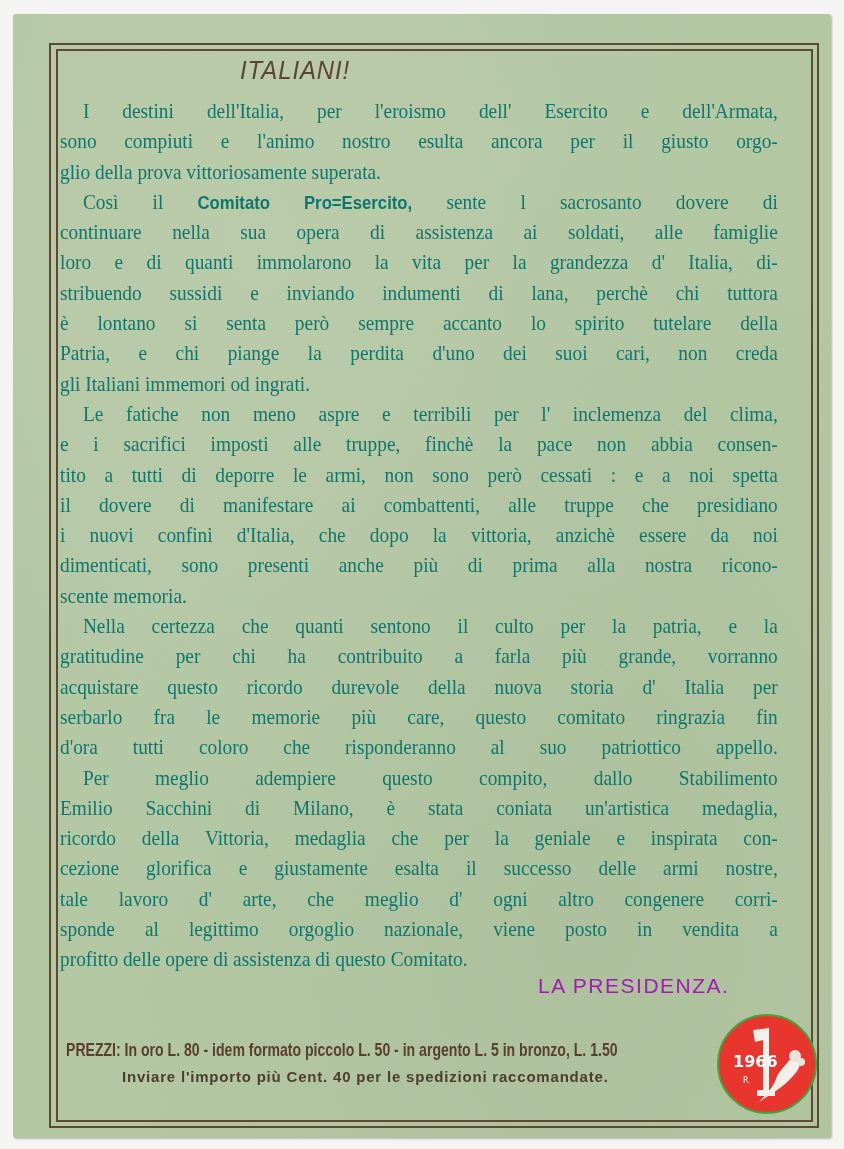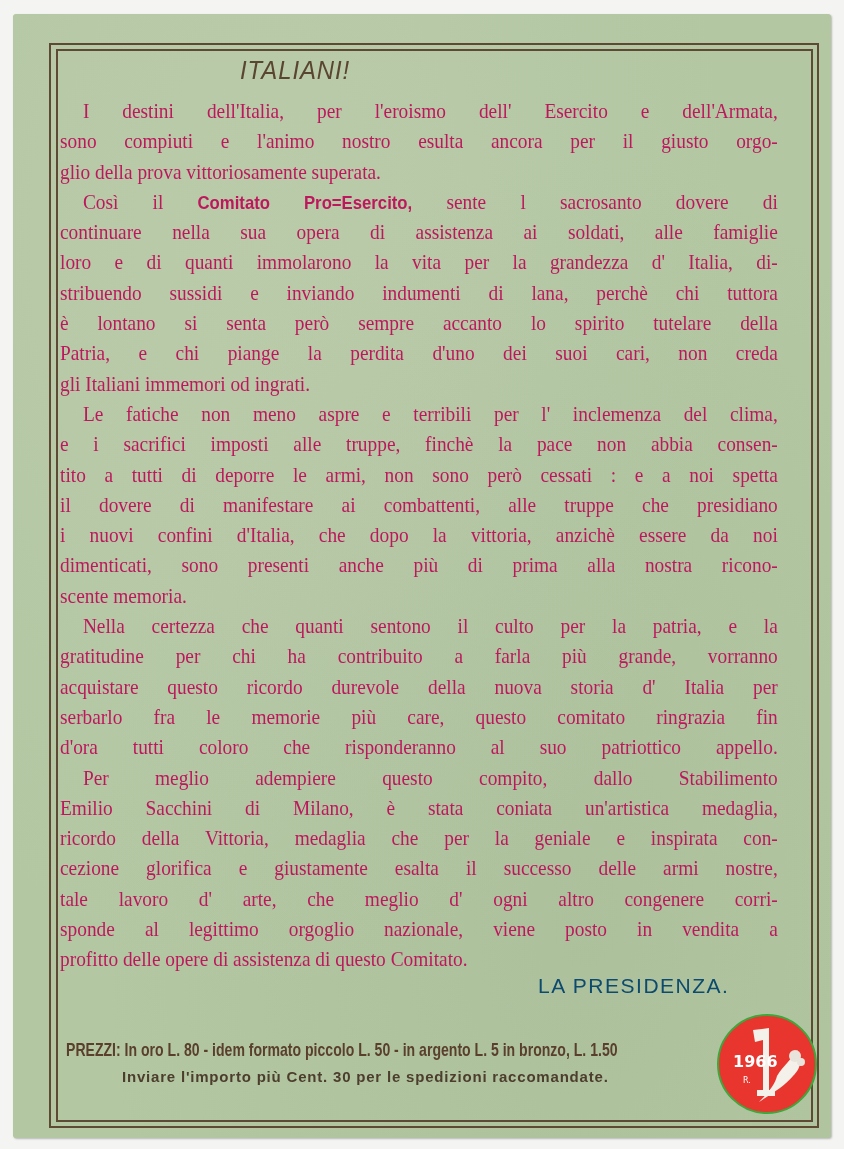--- a/index.html
+++ b/index.html
@@ -25,34 +25,34 @@
     border: 2px solid #5e4a34; box-sizing: border-box;
   }
   .title {
     position: absolute; left: 240px; top: 55px;
     font-family: "Liberation Sans", "DejaVu Sans", sans-serif;
     font-style: italic; font-size: 26px; letter-spacing: 1px; color: #5a4530;
     transform: scaleX(0.92); transform-origin: left;
   }
   .body-text {
     position: absolute; left: 60px; top: 96px; width: 718px;
-    font-size: 22px; line-height: 30.3px; color: #be185d;
+    font-size: 22px; line-height: 30.3px; color: #0f766e;
   }
   .line {
     display: block; white-space: nowrap; height: 30.3px;
     text-align: justify; text-align-last: justify;
     transform: scaleX(0.88); transform-origin: left; width: 113.6%;
   }
   .line.last { text-align-last: left; }
   .line.indent { padding-left: 26px; box-sizing: border-box; }
   .bold { font-weight: bold; font-family: "Liberation Sans", "DejaVu Sans", sans-serif; font-size: 19px; }
   .signature {
     position: absolute; left: 538px; top: 974px;
     font-family: "Liberation Sans", "DejaVu Sans", sans-serif;
-    font-size: 21px; letter-spacing: 1.5px; color: #0c4a6e;
+    font-size: 21px; letter-spacing: 1.5px; color: #a21caf;
   }
   .prices {
     position: absolute; left: 66px; top: 1039px; white-space: nowrap;
     font-family: "Liberation Sans", "DejaVu Sans", sans-serif; font-weight: bold;
     font-size: 19px; color: #5a3f2c;
     transform: scaleX(0.74); transform-origin: left;
   }
   .shipping {
     position: absolute; left: 122px; top: 1068px; white-space: nowrap;
     font-family: "Liberation Sans", "DejaVu Sans", sans-serif; font-weight: bold;
@@ -124,21 +124,21 @@
     <span class="line">cezione glorifica e giustamente esalta il successo delle armi nostre,</span>
     <span class="line">tale lavoro  d' arte,  che meglio d' ogni altro congenere corri-</span>
     <span class="line">sponde al legittimo orgoglio nazionale, viene posto in vendita a</span>
     <span class="line last">profitto delle opere di assistenza di questo Comitato.</span>
   </div>
 </div>
 
 <div class="signature">LA PRESIDENZA.</div>
 
 <div class="prices">PREZZI: In oro L. 80 - idem formato piccolo L. 50 - in argento L. 5 in bronzo, L. 1.50</div>
-<div class="shipping">Inviare l'importo più Cent. 30 per le spedizioni raccomandate.</div>
+<div class="shipping">Inviare l'importo più Cent. 40 per le spedizioni raccomandate.</div>
 
 <div class="logo">
   <svg width="96" height="96" viewBox="0 0 96 96">
     <path d="M34 14 L50 12 L50 74 L56 74 L56 80 L38 80 L38 74 L44 74 L44 24 L36 26 Z" fill="#f4f1ea"></path>
     <path d="M58 60 C64 50 74 42 78 34 C84 42 82 52 74 60 C66 70 52 78 40 86 C50 76 56 68 58 60 Z" fill="#f4f1ea"></path>
     <circle cx="76" cy="40" r="6" fill="#e8e4dc"></circle>
     <circle cx="82" cy="46" r="4" fill="#e8e4dc"></circle>
   </svg>
   <span class="logo-year">1966</span>
   <span class="logo-r">R.</span>

